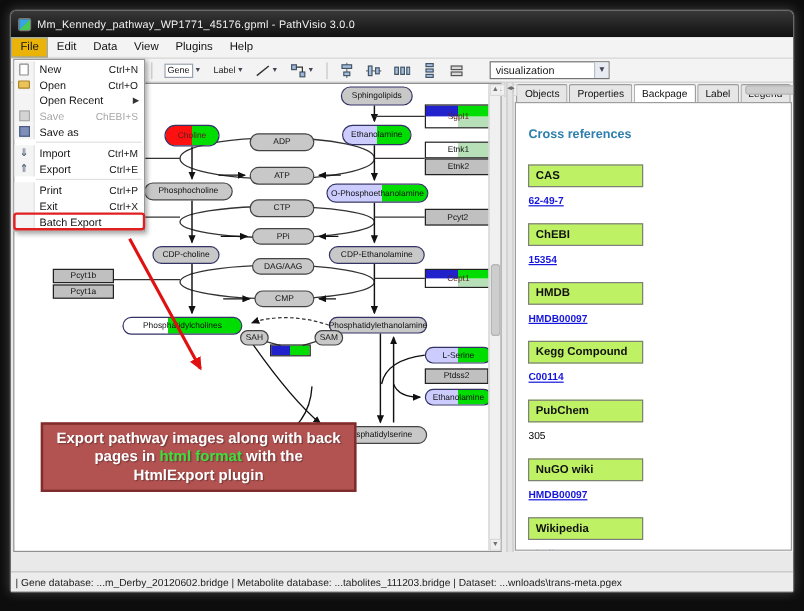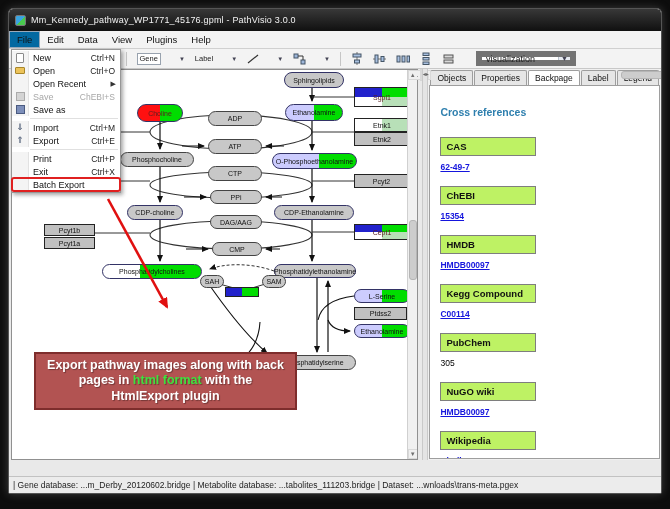--- a/index.html
+++ b/index.html
@@ -11,34 +11,34 @@
   
   .titlebar{height:22px;background:linear-gradient(#383838,#101010);display:flex;align-items:center;
     padding:0 6px;border-radius:4px 4px 0 0;}
   .appicon{width:11px;height:11px;border-radius:2px;margin-right:5px;
     background:linear-gradient(135deg,#3aa4e0 0 50%,#49c94f 50% 100%);border:1px solid #777;}
   .title-text{color:#f2f2f2;font-size:9px;letter-spacing:.2px;}
   
   .menubar{height:18px;background:#f3f3f3;border-bottom:1px solid #d0d0d0;display:flex;align-items:stretch;
     font-size:9.5px;color:#111;}
   .menubar .mitem{padding:2px 7px;display:flex;align-items:center;}
-  .menubar .mitem.active{background:#0369a1;border:1px solid #9ab;}
+  .menubar .mitem.active{background:#eab308;border:1px solid #9ab;}
   
   .toolbar{height:20px;background:#f3f3f3;border-bottom:1px solid #c8c8c8;display:flex;align-items:center;
     font-size:9px;color:#222;padding:0 4px;gap:4px;}
   .tb-label{margin-left:2px;}
-  .combo{background:#fff;border:6px solid #737373;height:15px;display:flex;align-items:center;font-size:9px;}
+  .combo{background:#fff;border:1px solid #737373;height:15px;display:flex;align-items:center;font-size:9px;}
   .combo .val{padding:0 4px;flex:1;}
   .combo .arrow{width:12px;height:100%;background:#e7ebf2;border-left:1px solid #b6c0cc;display:flex;
     align-items:center;justify-content:center;font-size:7px;color:#445;}
   .zoom-combo{width:74px;}
   .vis-combo{width:100px;margin-left:14px;}
   .sep{width:1px;height:14px;background:#c6c6c6;margin:0 3px;}
   .tbtn{height:16px;min-width:16px;display:flex;align-items:center;justify-content:center;border:1px solid transparent;
-    padding:0 2px;gap:18px;}
+    padding:0 2px;gap:1px;}
   .tbtn .dd{font-size:6px;color:#445;}
   .tb-mini{font-size:7.5px;border:1px solid #98a2ae;background:#fff;padding:0 2px;height:12px;display:flex;align-items:center;}
   
   .content{position:absolute;left:0;top:60px;right:0;bottom:33px;display:flex;}
   .canvas-col{width:447px;display:flex;flex-direction:row;}
   .canvas-wrap{position:relative;flex:1;margin:0 0 0 2px;border:1px solid #909090;background:#fff;overflow:hidden;}
   .canvas{position:absolute;left:0;top:0;width:436px;height:100%;}
   svg.links{position:absolute;left:0;top:0;z-index:1;}
   .vscroll{position:absolute;right:0;top:0;bottom:0;width:10px;background:#f0f0f0;border-left:1px solid #d0d0d0;z-index:4;}
   .vscroll .sb-arrow,.hscroll .sb-arrow{position:absolute;width:10px;height:10px;background:#f0f0f0;color:#707070;

